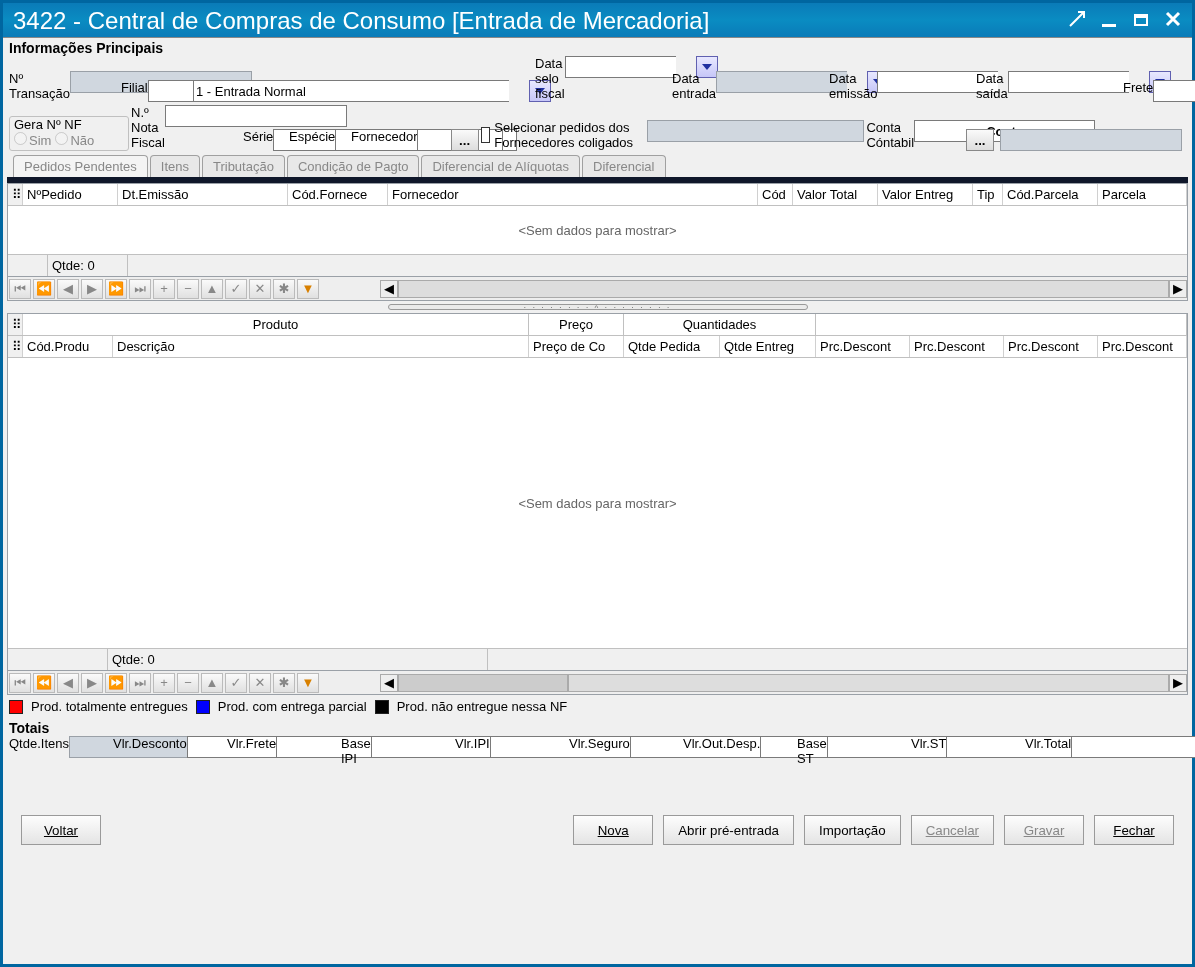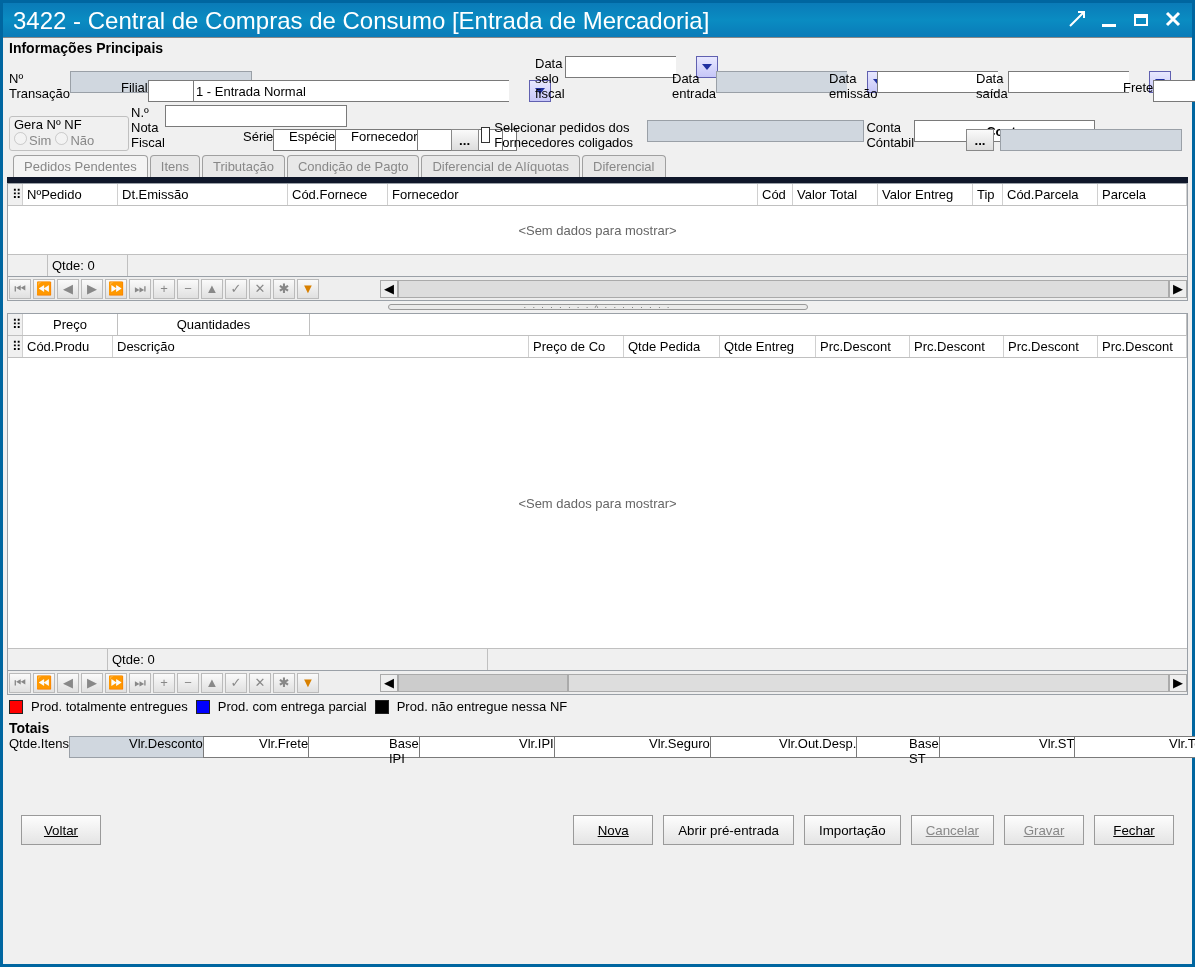--- a/index.html
+++ b/index.html
@@ -42,21 +42,21 @@
   .nav-btn { width: 22px; height: 20px; border: 1px solid #bbb; background: linear-gradient(#fafafa,#e0e0e0); display: flex; align-items: center; justify-content: center; color: #888; margin:0 1px; cursor:pointer;}
   .nav-btn.funnel { color:#d88000;}
   .scroll-arrow { width:18px; height:18px; border:1px solid #aaa; background:#eee; display:flex; align-items:center; justify-content:center; cursor:pointer;}
   .scroll-thumb-track { flex:1; height:18px; background:#ddd; border:1px solid #aaa; margin:0 0; position:relative;}
   .splitter { height:12px; display:flex; align-items:center; justify-content:center; }
   .splitter-line { width:420px; height:6px; border:1px solid #999; border-radius:3px; display:flex; align-items:center; justify-content:center; font-size:8px; color:#666; letter-spacing:2px; background:#eaeaea;}
   .band-header { display:flex; border-bottom:1px solid #c0c0c0;}
   .band { padding:3px 4px; text-align:center; border-right:1px solid #c0c0c0; font-size:13px;}
   .legend-row { display:flex; gap:8px; align-items:center; padding:4px 2px; font-size:13px;}
   .swatch { width:14px; height:14px; border:1px solid #222;}
-  .totals-row { display:flex; gap:20px; padding:0 2px 4px 2px;}
+  .totals-row { display:flex; gap:4px; padding:0 2px 4px 2px;}
   .btn-row { display:flex; gap:10px; padding:8px 14px; align-items:center;}
   .btn { min-width:80px; height:30px; border:1px solid #9a9a9a; background:linear-gradient(#fdfdfd,#e4e4e4); cursor:pointer; padding:0 14px;margin-top:36px;}
   .btn.disabled { color:#888; }
   .spacer { flex:1; }
   .underline-first { text-decoration: underline; text-decoration-color: currentColor; }
 </style>
 </head>
 <body>
 
 <div class="app-window">
@@ -272,20 +272,21 @@
       <div class="scroll-arrow">▶</div>
     </div>
 
     <div class="splitter">
       <div class="splitter-line">· · · · · · · · ^ · · · · · · · ·</div>
     </div>
 
     <div class="grid-panel">
       <div class="band-header">
         <div class="gh" style="width:15px">⠿</div>
+        <div class="band" style="width:506px">Produto</div>
         <div class="band" style="width:95px">Preço</div>
         <div class="band" style="width:192px">Quantidades</div>
         <div class="band" style="flex:1"></div>
       </div>
       <div class="grid-head-row">
         <div class="gh">⠿</div>
         <div class="gh" style="width:90px">Cód.Produ</div>
         <div class="gh" style="width:416px">Descrição</div>
         <div class="gh" style="width:95px">Preço de Co</div>
         <div class="gh" style="width:96px">Qtde Pedida</div>

